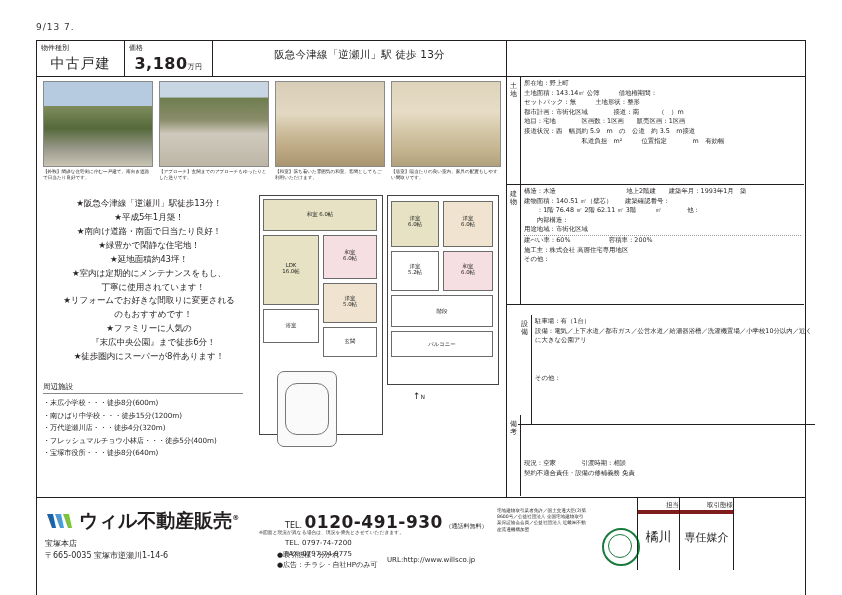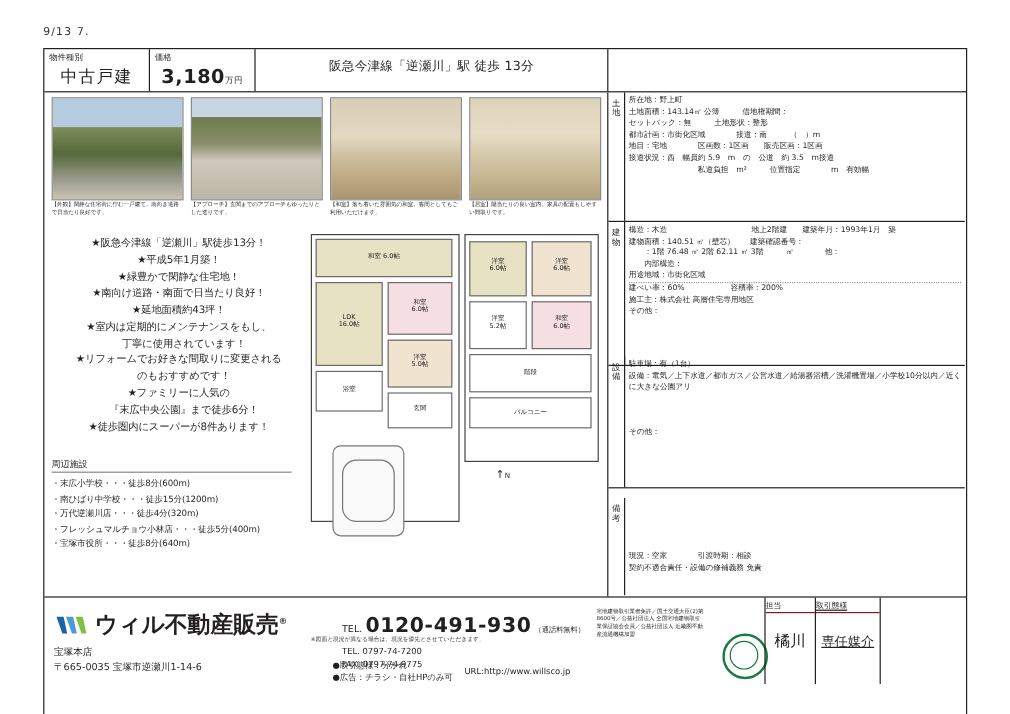--- a/index.html
+++ b/index.html
@@ -76,23 +76,23 @@
   .tel{position:absolute;left:248px;top:14px;font-size:8px;}
   .telnum{font-size:17px;font-weight:bold;letter-spacing:0.5px;}
   .tel2{position:absolute;left:248px;top:40px;font-size:7px;line-height:1.5;}
   .bul2{position:absolute;left:240px;top:52px;font-size:7px;}
   .url{position:absolute;left:350px;top:58px;font-size:7px;}
   .licnote{position:absolute;left:460px;top:10px;font-size:4.6px;line-height:1.35;width:90px;}
   .seal{position:absolute;left:565px;top:30px;width:34px;height:34px;border:2px solid #1a7a3c;border-radius:50%;}
   .seal2{position:absolute;left:571px;top:36px;width:22px;height:22px;border:1px solid #1a7a3c;border-radius:50%;}
   .cellbox{position:absolute;top:0;height:72px;border-left:1px solid #231f20;box-sizing:border-box;}
   .cb1{left:600px;width:42px;}
-  .cb2{left:642px;width:54px;text-decoration:underline;}
+  .cb2{left:642px;width:54px;}
   .cb3{left:696px;width:72px;}
-  .cb-h{font-size:6.5px;text-align:left;padding-top:3px;border-bottom:1px solid #7f1d1d;}
+  .cb-h{font-size:6.5px;text-align:right;padding-top:3px;border-bottom:4px solid #7f1d1d;}
   .cb-v{font-size:13px;text-align:center;padding-top:14px;}
   .cb-v2{font-size:11px;text-align:center;padding-top:16px;}
 </style>
 </head>
 <body>
 
 <div class="page">
 
   <div class="date">9/13 7.</div>
 
@@ -124,22 +124,22 @@
         <div class="ph-cap c1">【外観】閑静な住宅街に佇む一戸建て。南向き道路で日当たり良好です。</div>
         <div class="ph-cap c2">【アプローチ】玄関までのアプローチもゆったりとした造りです。</div>
         <div class="ph-cap c3">【和室】落ち着いた雰囲気の和室。客間としてもご利用いただけます。</div>
         <div class="ph-cap c4">【居室】陽当たりの良い室内。家具の配置もしやすい間取りです。</div>
       </div>
 
       <div class="bullets">
         <ul>
           <li>★阪急今津線「逆瀬川」駅徒歩13分！</li>
           <li>★平成5年1月築！</li>
+          <li>★南向け道路・南面で日当たり良好！</li>
           <li>★緑豊かで閑静な住宅地！</li>
-          <li>★南向け道路・南面で日当たり良好！</li>
           <li>★延地面積約43坪！</li>
           <li>★室内は定期的にメンテナンスをもし、</li>
           <li>　丁寧に使用されています！</li>
           <li>★リフォームでお好きな間取りに変更される</li>
           <li>　のもおすすめです！</li>
           <li>★ファミリーに人気の</li>
           <li>　『末広中央公園』まで徒歩6分！</li>
           <li>★徒歩圏内にスーパーが8件あります！</li>
         </ul>
       </div>
@@ -235,21 +235,21 @@
           <span class="kv">建物面積：140.51 ㎡（壁芯）　　建築確認番号：</span>
           <span class="kv">　　：1階 76.48 ㎡ 2階 62.11 ㎡ 3階　　　㎡　　　　他：</span>
           <span class="kv">　　内部構造：</span>
           <span class="kv sep">用途地域：市街化区域</span>
           <span class="kv">建ぺい率：60%　　　　　　容積率：200%</span>
           <span class="kv">施工主：株式会社 高層住宅専用地区</span>
           <span class="kv">その他：</span>
         </div>
       </div>
 
-      <div class="rband" style="top:220px;height:110px;">
+      <div class="rband" style="top:238px;height:110px;margin-left:11px;">
         <div class="rband-tab">設備</div>
         <div class="rband-body">
           <span class="kv">駐車場：有（1台）</span>
           <span class="kv">設備：電気／上下水道／都市ガス／公営水道／給湯器浴槽／洗濯機置場／小学校10分以内／近くに大きな公園アリ</span>
           <span class="kv" style="margin-top:28px;display:block;">その他：</span>
         </div>
       </div>
 
       <div class="rband" style="top:338px;height:81px;border-bottom:none;">
         <div class="rband-tab">備考</div>

